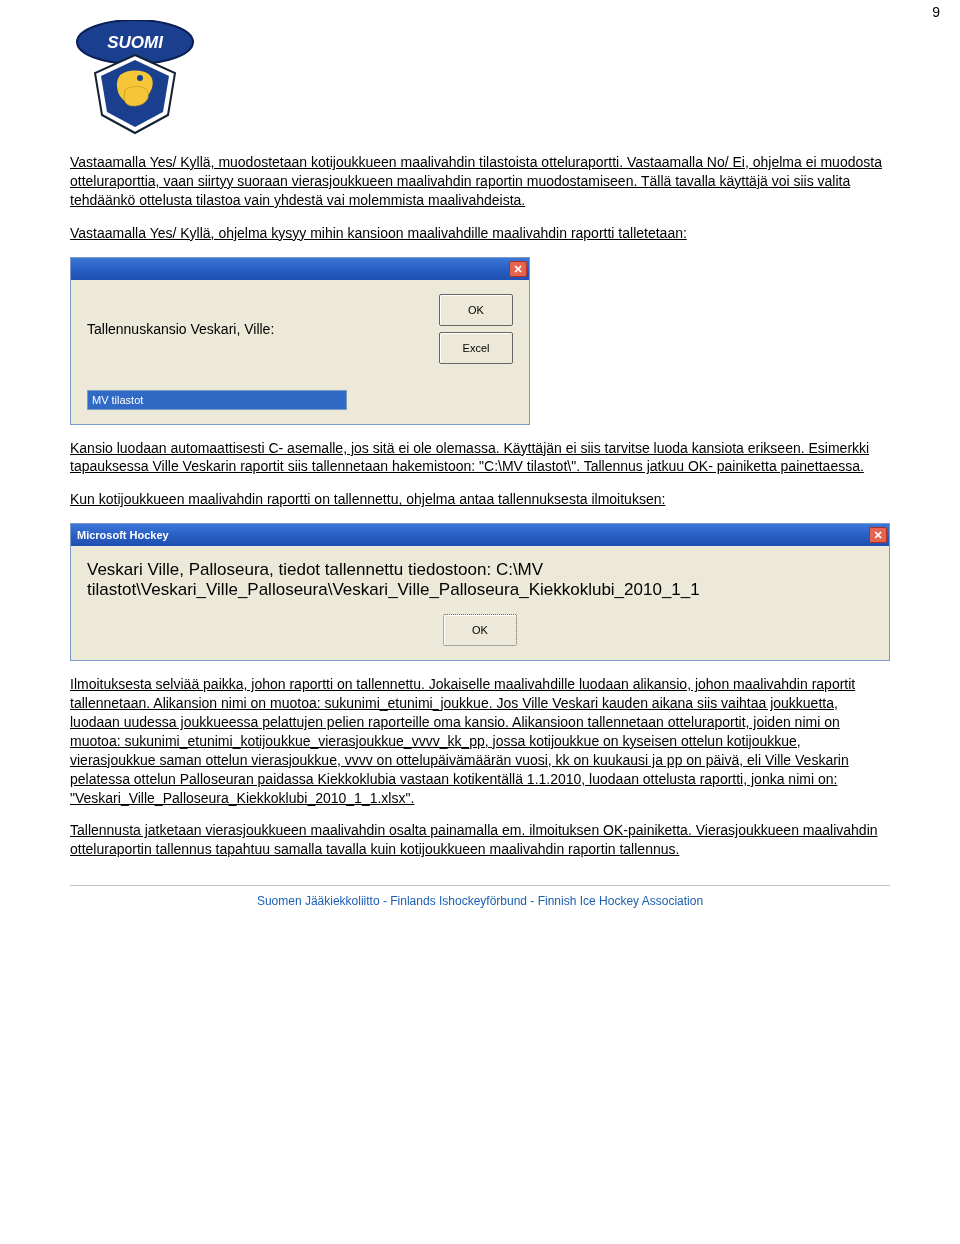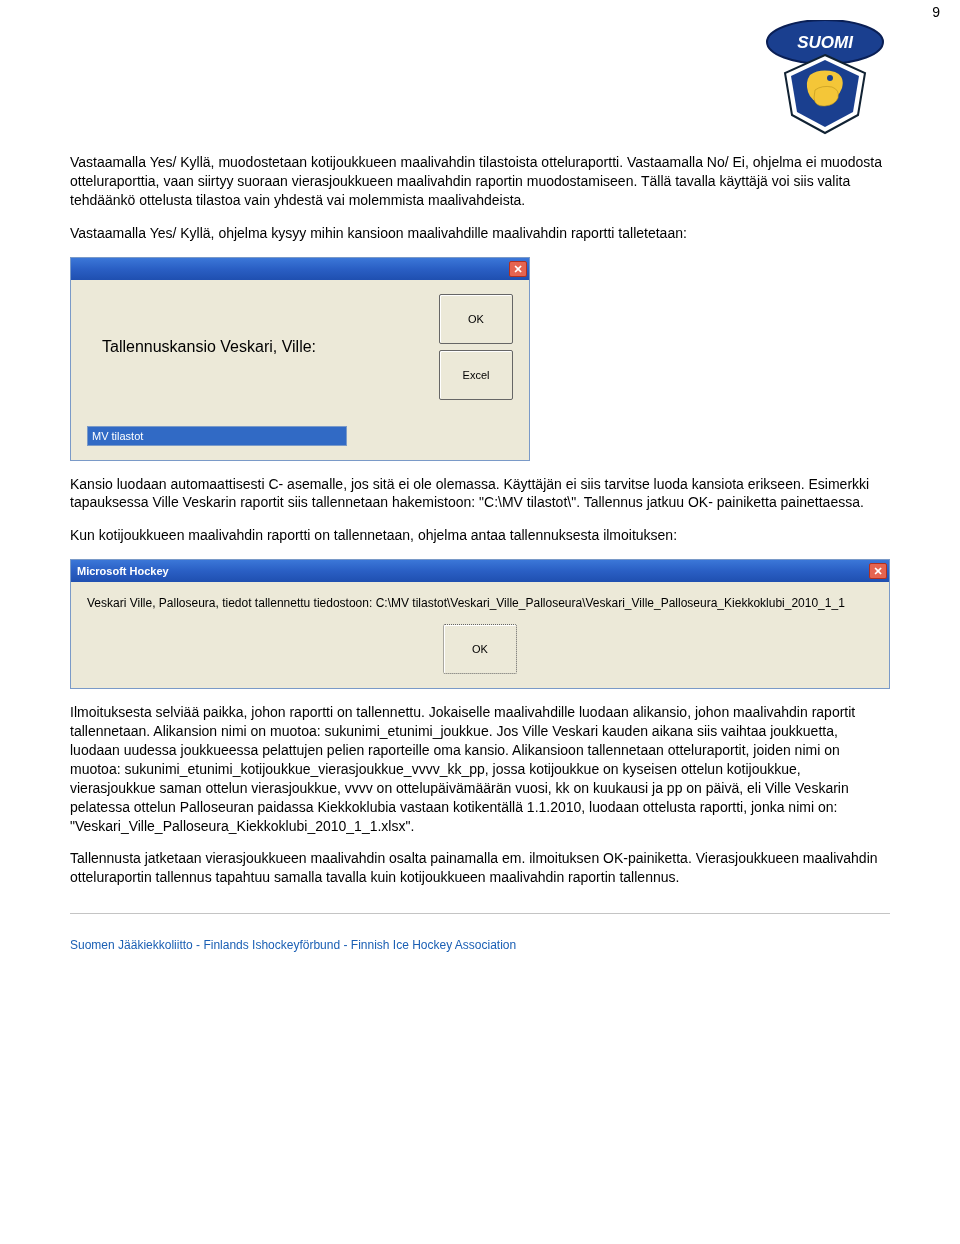--- a/index.html
+++ b/index.html
@@ -13,29 +13,30 @@
     padding: 20px 70px 0 70px;
     position: relative;
   }
   .page-number {
     position: absolute;
     top: 4px;
     right: 20px;
     font-size: 14px;
   }
   .logo-wrap {
-    text-align: right;
+    text-align: left;
     margin-bottom: 15px;
   }
   .logo {
     display: inline-block;
   }
   .para {
     margin: 10px 0 14px 0;
     line-height: 1.35;
+    text-decoration: underline;
   }
   .dialog {
     border: 1px solid #7a9ac8;
     background: #ece9d8;
     font-family: Tahoma, sans-serif;
     font-size: 11px;
     margin: 4px 0 14px 0;
   }
   .dialog .titlebar {
     background: linear-gradient(to bottom, #3b77d8 0%, #2a5fc4 50%, #1f4fb0 100%);
@@ -64,56 +65,56 @@
     justify-content: center;
     cursor: default;
   }
   .dialog .body {
     padding: 14px 16px;
     display: flex;
     flex-direction: column;
   }
   .dialog1 { width: 460px; }
   .dialog1 .row1 { display: flex; justify-content: space-between; align-items: center; }
-  .dialog1 .label { font-size: 16px; margin-left: 15px; }
+  .dialog1 .label { font-size: 14px; }
   .dialog1 .buttons { display: flex; flex-direction: column; gap: 6px; }
   .winbtn {
     background: #ece9d8;
     border: 1px solid #666;
     border-radius: 2px;
     font-size: 11px;
-    padding: 18px 0;
+    padding: 9px 0;
     width: 74px;
     text-align: center;
     box-shadow: inset 1px 1px 0 #fff;
   }
   .dialog1 .inputwrap { margin-top: 26px; }
   .textinput {
     width: 260px;
     height: 20px;
     border: 1px solid #7a9ac8;
     background: #fff;
     color: #000;
     font-size: 11px;
     padding: 2px 4px;
   }
   .textinput.sel {
     background: #316ac5;
     color: #fff;
   }
   .dialog2 { width: 100%; }
   .dialog2 .body { align-items: flex-start; }
-  .dialog2 .msg { font-size: 12px; margin-bottom: 14px; }
+  .dialog2 .msg { font-size: 17px; margin-bottom: 14px; }
   .dialog2 .centerbtns { align-self: center; }
   .dialog2 .winbtn { border-style: dotted; }
   .footer {
     border-top: 1px solid #c4c4c4;
     margin-top: 26px;
-    padding-top: 22px;
-    text-align: left;
+    padding-top: 6px;
+    text-align: center;
     color: #1a5fb4;
     font-size: 12px;
     line-height: 1.5;
   }
   .side-stub {
     position: absolute;
     left: 0px;
     top: 975px;
     width: 40px;
     height: 35px;
@@ -154,21 +155,21 @@
         <div class="winbtn">Excel</div>
       </div>
     </div>
     <div class="inputwrap">
       <input class="textinput sel" type="text" value="MV tilastot" style="">
     </div>
   </div>
 </div>
 
 <p class="para">Kansio luodaan automaattisesti C- asemalle, jos sitä ei ole olemassa. Käyttäjän ei siis tarvitse luoda kansiota erikseen. Esimerkki tapauksessa Ville Veskarin raportit siis tallennetaan hakemistoon: "C:\MV tilastot\". Tallennus jatkuu OK- painiketta painettaessa.</p>
-<p class="para">Kun kotijoukkueen maalivahdin raportti on tallennetaan, ohjelma antaa tallennuksesta ilmoituksen:</p>
+<p class="para">Kun kotijoukkueen maalivahdin raportti on tallennettu, ohjelma antaa tallennuksesta ilmoituksen:</p>
 
 <div class="dialog dialog2">
   <div class="titlebar">
     <span>Microsoft Hockey</span>
     <div class="closebtn">✕</div>
   </div>
   <div class="body">
     <div class="msg">Veskari Ville, Palloseura, tiedot tallennettu tiedostoon: C:\MV tilastot\Veskari_Ville_Palloseura\Veskari_Ville_Palloseura_Kiekkoklubi_2010_1_1</div>
     <div class="centerbtns">
       <div class="winbtn">OK</div>

